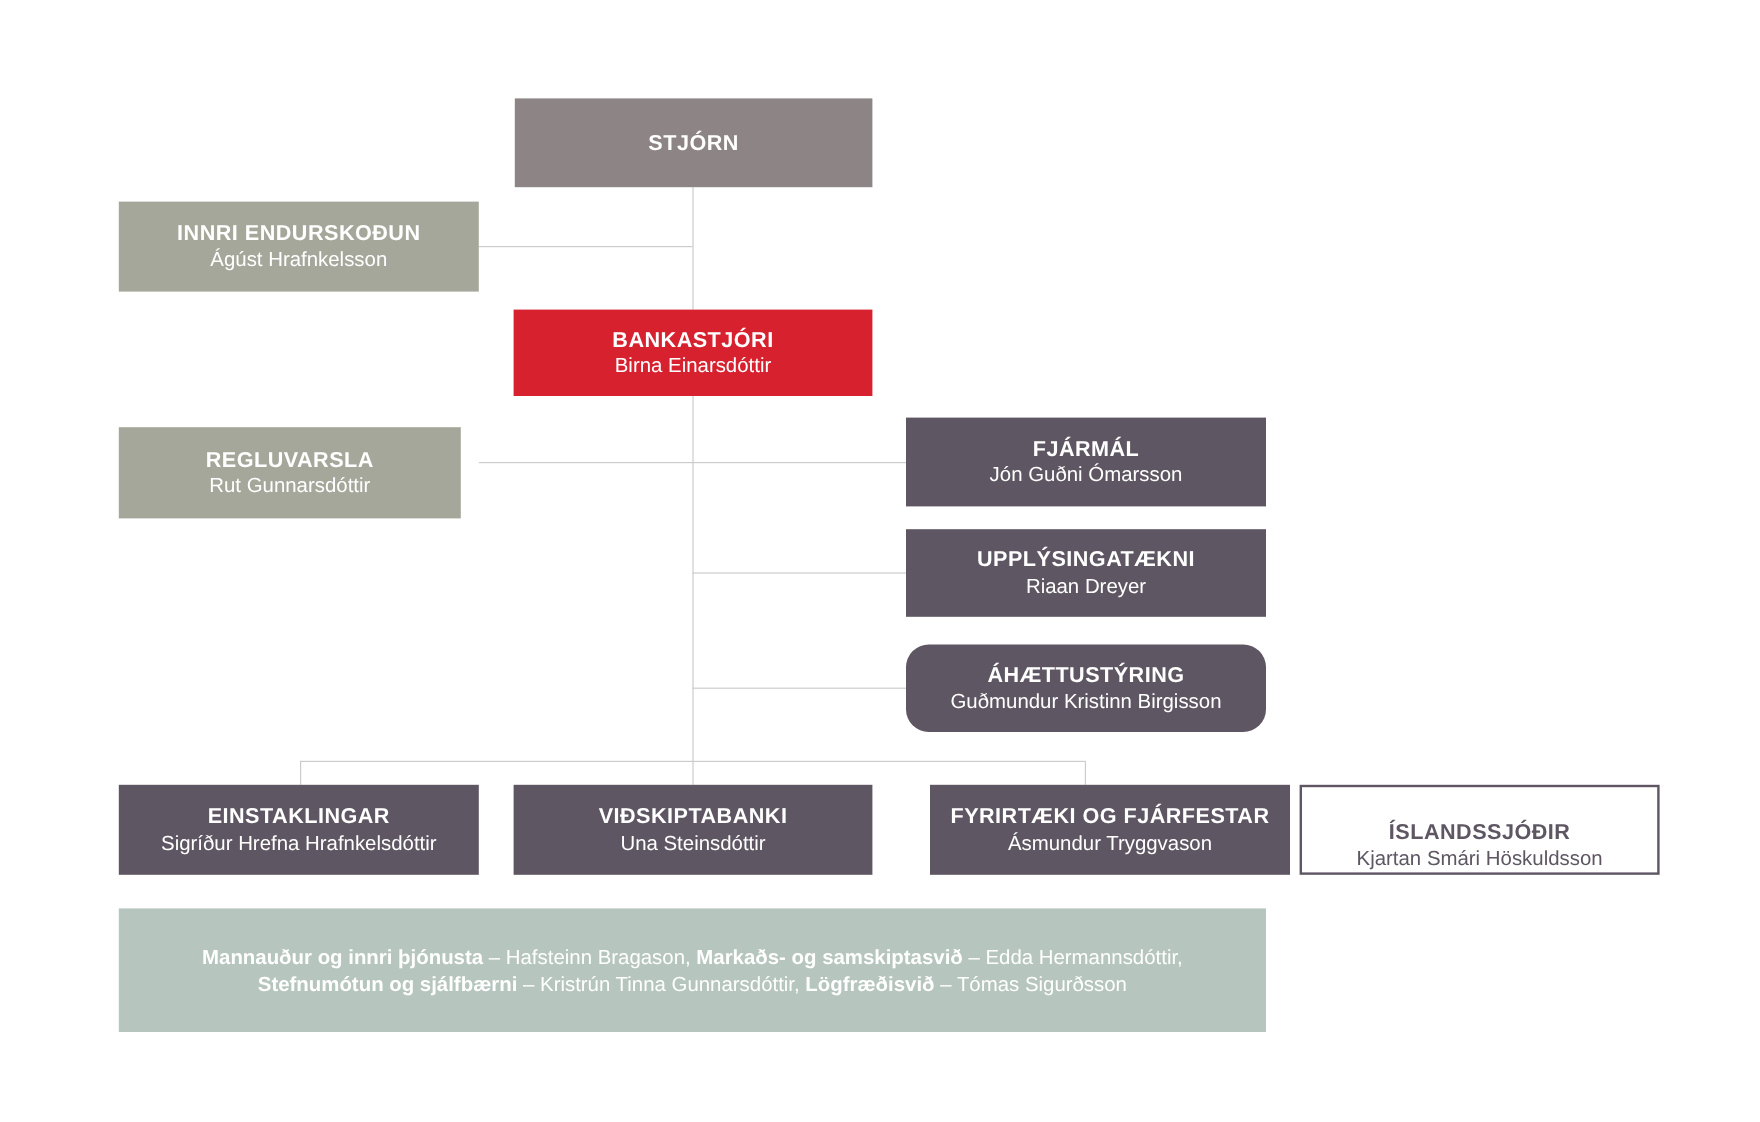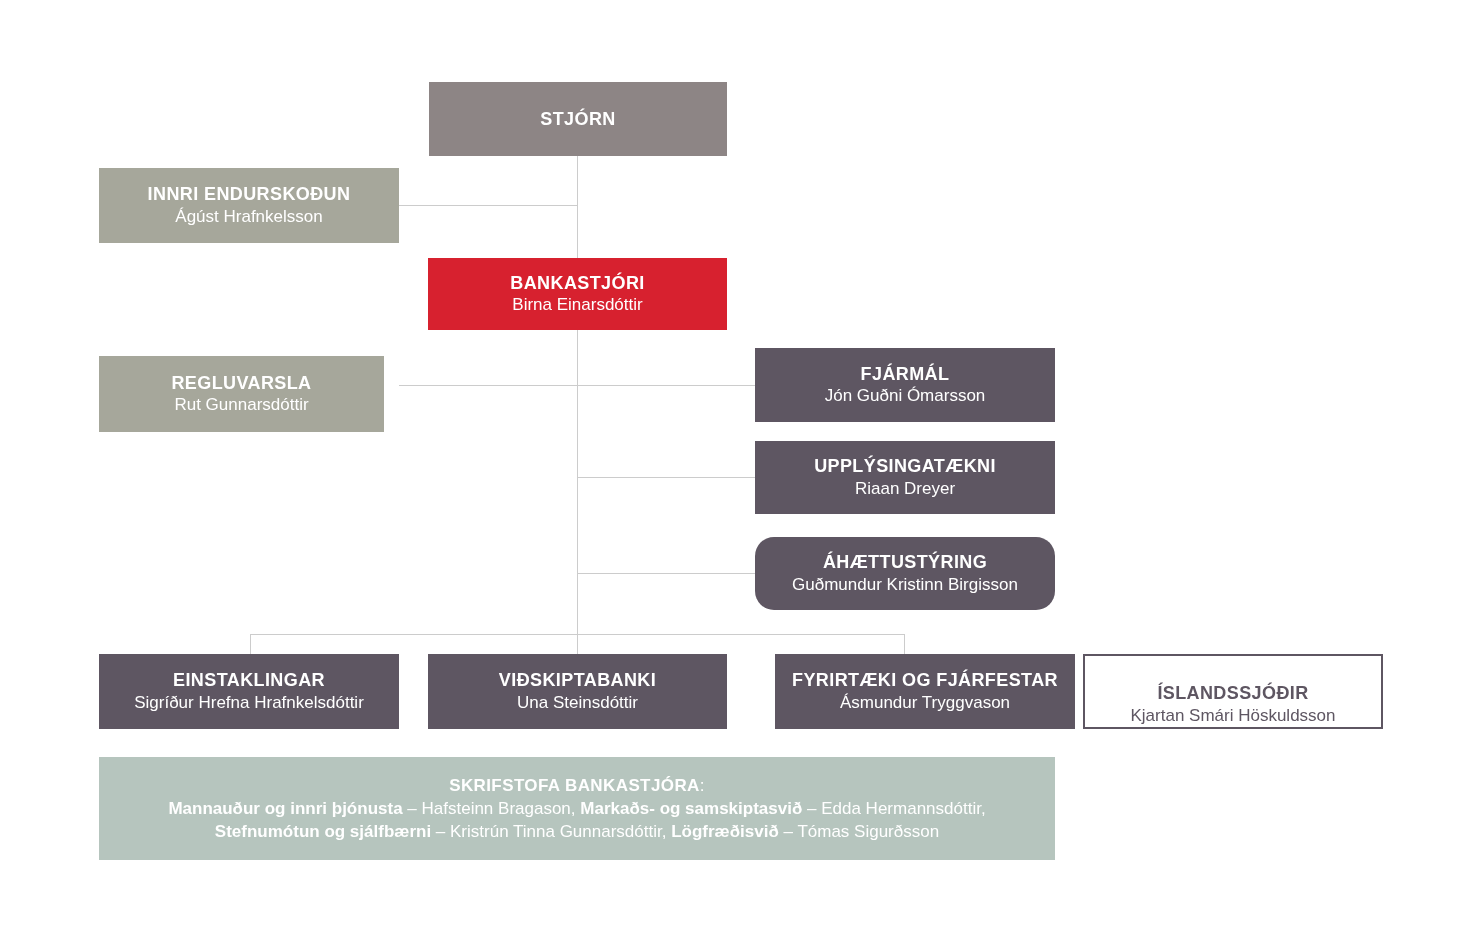--- a/index.html
+++ b/index.html
@@ -97,18 +97,17 @@
     <div class="node-label">FYRIRTÆKI OG FJÁRFESTAR</div>
     <div class="node-person">Ásmundur Tryggvason</div>
   </div>
 
   <div class="node outline" style="left:1083px;top:654px;width:300px;height:75px;justify-content:flex-end;">
     <div class="node-label">ÍSLANDSSJÓÐIR</div>
     <div class="node-person">Kjartan Smári Höskuldsson</div>
   </div>
 
   <div class="office">
-    <div class="office-title"><span class="b">SKRIFSTOFA BANKASTJÓRA</span><span>:</span></div>
     <div class="office-line"><span class="b">Mannauður og innri þjónusta</span><span> – Hafsteinn Bragason, </span><span class="b">Markaðs- og samskiptasvið</span><span> – Edda Hermannsdóttir,</span></div>
     <div class="office-line"><span class="b">Stefnumótun og sjálfbærni</span><span> – Kristrún Tinna Gunnarsdóttir, </span><span class="b">Lögfræðisvið</span><span> – Tómas Sigurðsson</span></div>
   </div>
 
 </div>
 
 </body></html>

